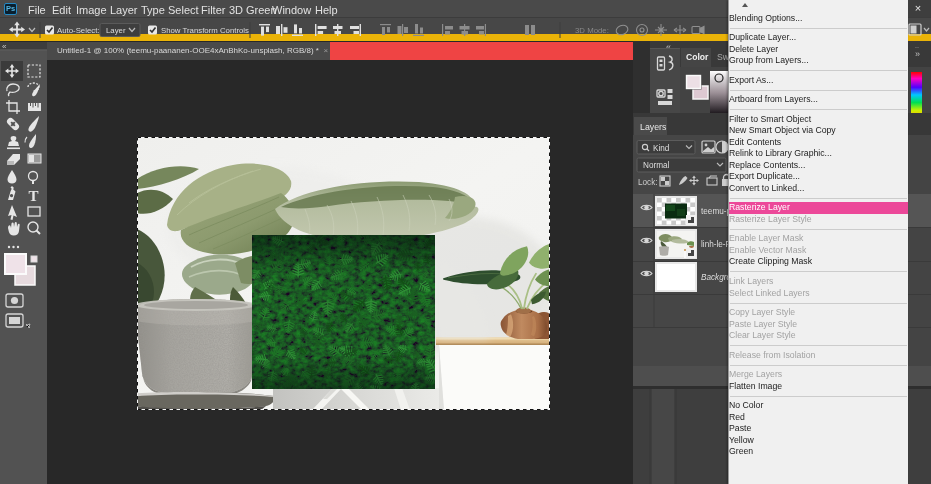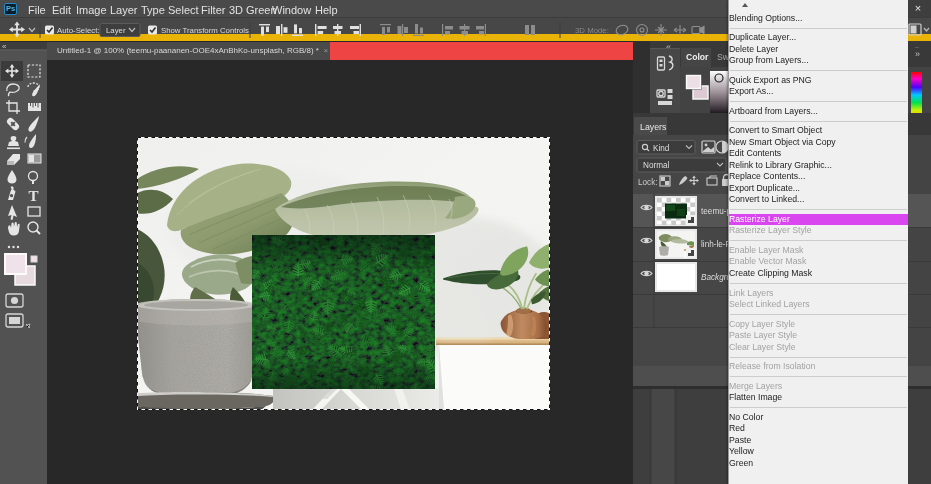--- a/index.html
+++ b/index.html
@@ -23,21 +23,21 @@
   
   #rightbase { left:633px; top:41px; width:298px; height:443px; background:#464646; }
   
   #canvas { left:137px; top:137px; }
   
   #popup { left:728px; top:0; width:180px; height:484px; background:#f0f0f0;
     border-left:1px solid #999999; box-shadow:-1px 0 2px rgba(0,0,0,.35); }
   .pm { height:11.5px; line-height:11.7px; font-size:8.7px; color:#1c1c1c;
     padding-left:0; white-space:nowrap; }
   .pm.d { color:#a2a2a2; }
-  .pm.hl { background:#d946ef; color:#ffffff; }
+  .pm.hl { background:#ec4899; color:#ffffff; }
   .ps { height:8.05px; position:relative; }
   .ps:before { content:""; position:absolute; left:1px; right:1px; top:3.5px;
     height:1px; background:#cccccc; }
   #scrollup { height:12.7px; position:relative; }
   #scrollup:before { content:""; position:absolute; left:13px; top:3px;
     border-left:3.5px solid transparent; border-right:3.5px solid transparent;
     border-bottom:4px solid #555555; }
 </style>
 </head>
 <body>
@@ -772,26 +772,25 @@
   </div>
 
   <div class="abs" id="popup">
     <div id="scrollup"></div>
     <div class="pm">Blending Options...</div>
     <div class="ps"></div>
     <div class="pm">Duplicate Layer...</div>
     <div class="pm">Delete Layer</div>
     <div class="pm">Group from Layers...</div>
     <div class="ps"></div>
-    <div class="pm">Quick Export as PNG</div>
     <div class="pm">Export As...</div>
     <div class="ps"></div>
     <div class="pm">Artboard from Layers...</div>
     <div class="ps"></div>
-    <div class="pm">Convert to Smart Object</div>
+    <div class="pm">Filter to Smart Object</div>
     <div class="pm">New Smart Object via Copy</div>
     <div class="pm">Edit Contents</div>
     <div class="pm">Relink to Library Graphic...</div>
     <div class="pm">Replace Contents...</div>
     <div class="pm">Export Duplicate...</div>
     <div class="pm">Convert to Linked...</div>
     <div class="ps"></div>
     <div class="pm hl">Rasterize Layer</div>
     <div class="pm d">Rasterize Layer Style</div>
     <div class="ps"></div>

